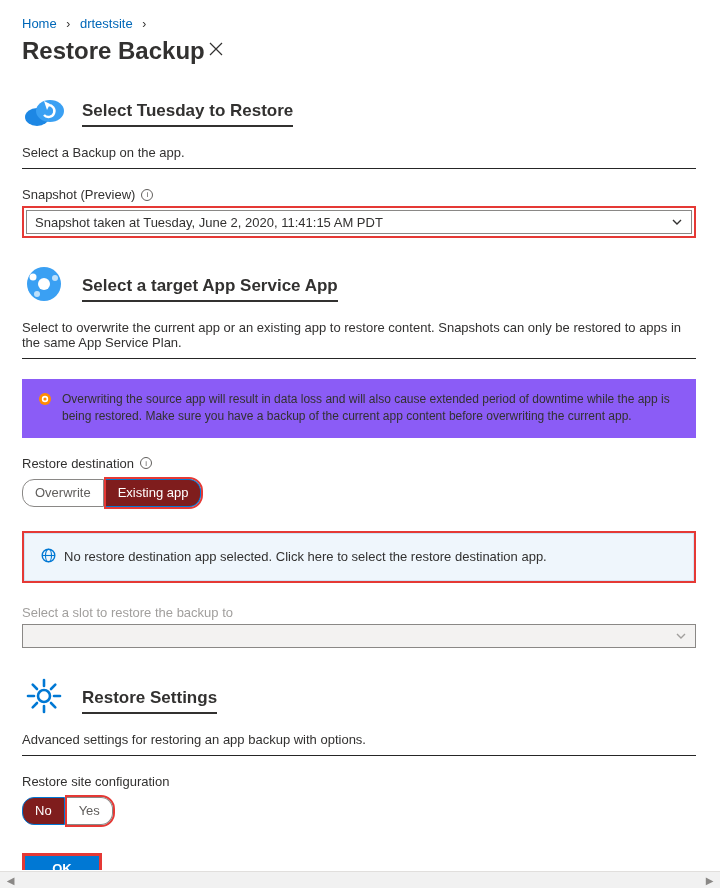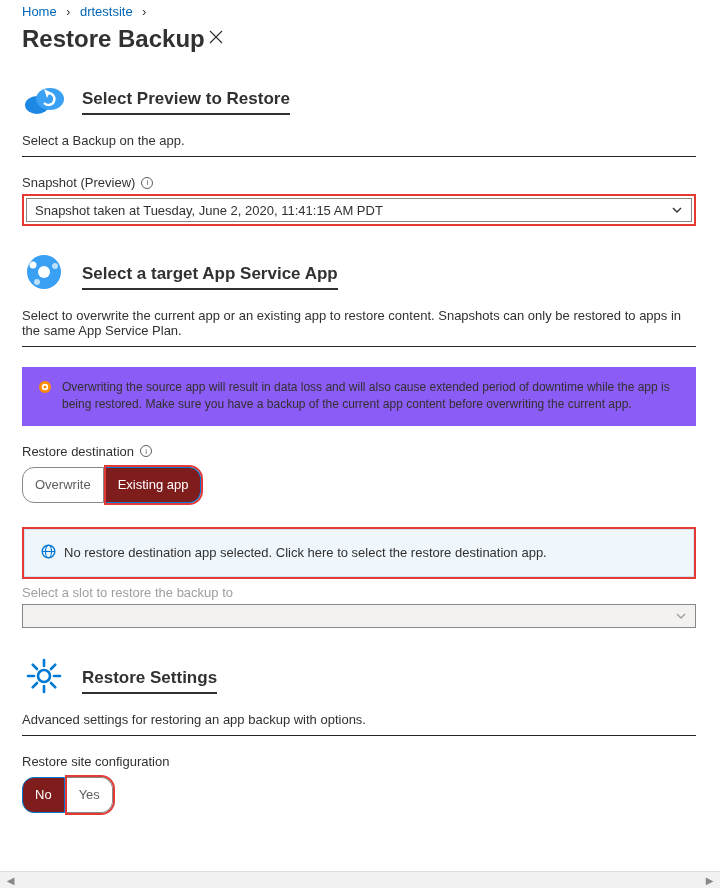--- a/index.html
+++ b/index.html
@@ -13,21 +13,21 @@
     height: 888px;
     overflow: hidden;
     position: relative;
   }
   .scroll-area {
     width: 714px;
     height: 870px;
     overflow-y: scroll;
     overflow-x: hidden;
     border-right: 0;
-    padding: 4px 18px 8px 22px;
+    padding: 16px 18px 8px 22px;
   }
   
   .breadcrumb { font-size: 13px; margin: 0 0 6px 0; }
   .breadcrumb a { color: #0067b8; text-decoration: none; }
   .breadcrumb .sep { color: #323130; margin: 0 6px; font-size: 12px;}
   
   .page-header { display: flex; align-items: center; margin-bottom: 22px;}
   .page-title { font-size: 24px; font-weight: 600; margin: 0; }
   .close-btn { font-size: 16px; color: #323130; cursor: pointer; background:none;border:none;padding:4px; }
   
@@ -51,34 +51,34 @@
   
   .callout {
     background:#8b5cf6; padding:12px 16px; display:flex; gap:10px;
     font-size:12px; color:#323130; line-height:1.45; margin:20px 0 18px 0;
     align-items:flex-start;
   }
   .callout .c-icon { width:14px;height:14px;flex:0 0 14px;margin-top:1px;}
   
   .pill-group { display:flex; align-items:center; margin-top:6px;}
   .pill {
-    height:36px; padding:0 12px; font-size:13px; display:inline-flex;align-items:center;justify-content:center;
+    height:28px; padding:0 12px; font-size:13px; display:inline-flex;align-items:center;justify-content:center;
     border:1px solid #8a8886; background:#fff; color:#605e5c; cursor:pointer;
   }
   .pill.first { border-radius:12px 0 0 12px;}
   .pill.last { border-radius:0 12px 12px 0; border-left:none;}
   .pill.active { background:#7f1d1d; color:#fff; border-color:#0078d4;}
   
   .dest-box {
     background:#eff6fc; border:1px solid #cfe4f5; padding:14px 16px;
     display:flex;align-items:center; gap:8px; font-size:13px; color:#323130;
     cursor:pointer; margin-top:22px;
   }
   
-  .muted-label { color:#a19f9d; font-size:13px; margin-top:6px; margin-bottom:4px;}
+  .muted-label { color:#a19f9d; font-size:13px; margin-top:22px; margin-bottom:4px;}
   
   .gear-icon { color:#0078d4; }
   
   .ok-btn {
     background:#0078d4;color:#fff;border:none;height:26px;width:74px;
     font-size:13px;font-weight:600;cursor:pointer; display:block; margin-top:22px;
   }
   .red-wrap { display:inline-block; border:3px solid #e53935; padding:0;}
   
   .hscroll { position:absolute; left:0; right:0; bottom:0; height:17px; background:#f1f1f1; border-top:1px solid #e1dfdd; display:flex; align-items:center; justify-content:space-between; padding:0 2px;}
@@ -115,21 +115,21 @@
   
   <div class="section-head">
     <span class="icon-slot">
       <svg width="44" height="40" viewBox="0 0 44 40">
         <ellipse cx="15" cy="28" rx="12" ry="9" fill="#1d87e4"></ellipse>
         <ellipse cx="28" cy="22" rx="14" ry="11" fill="#3aa0f3"></ellipse>
         <path d="M26 16 a6 6 0 1 1 -4 10" stroke="#fff" stroke-width="2.4" fill="none"></path>
         <path d="M22 12 l6 3 -3 6 z" fill="#fff"></path>
       </svg>
     </span>
-    <span class="section-title">Select Preview to Restore</span>
+    <span class="section-title">Select Tuesday to Restore</span>
   </div>
   <div class="section-body-text">Select a Backup on the app.</div>
   <hr class="hr-line">
 
   <div class="field-label">
     <span>Snapshot (Preview)</span>
     <span class="info-circle">i</span>
   </div>
   <div class="red-box">
     <div class="dropdown">
@@ -222,20 +222,23 @@
   <hr class="hr-line">
 
   <div class="field-label">Restore site configuration</div>
   <div class="pill-group">
     <span class="pill first active">No</span>
     <span class="red-box-tight" style="border-radius:0 14px 14px 0;">
       <span class="pill last" style="border-radius:0 12px 12px 0;">Yes</span>
     </span>
   </div>
 
+  <span class="red-wrap" style="margin-top:26px;">
+    <button class="ok-btn" style="margin-top:0;">OK</button>
+  </span>
 
   
 </div>
 
 <div class="hscroll">
   <span class="arrow">◀</span>
   <span class="arrow">▶</span>
 </div>
 
 </body></html>

